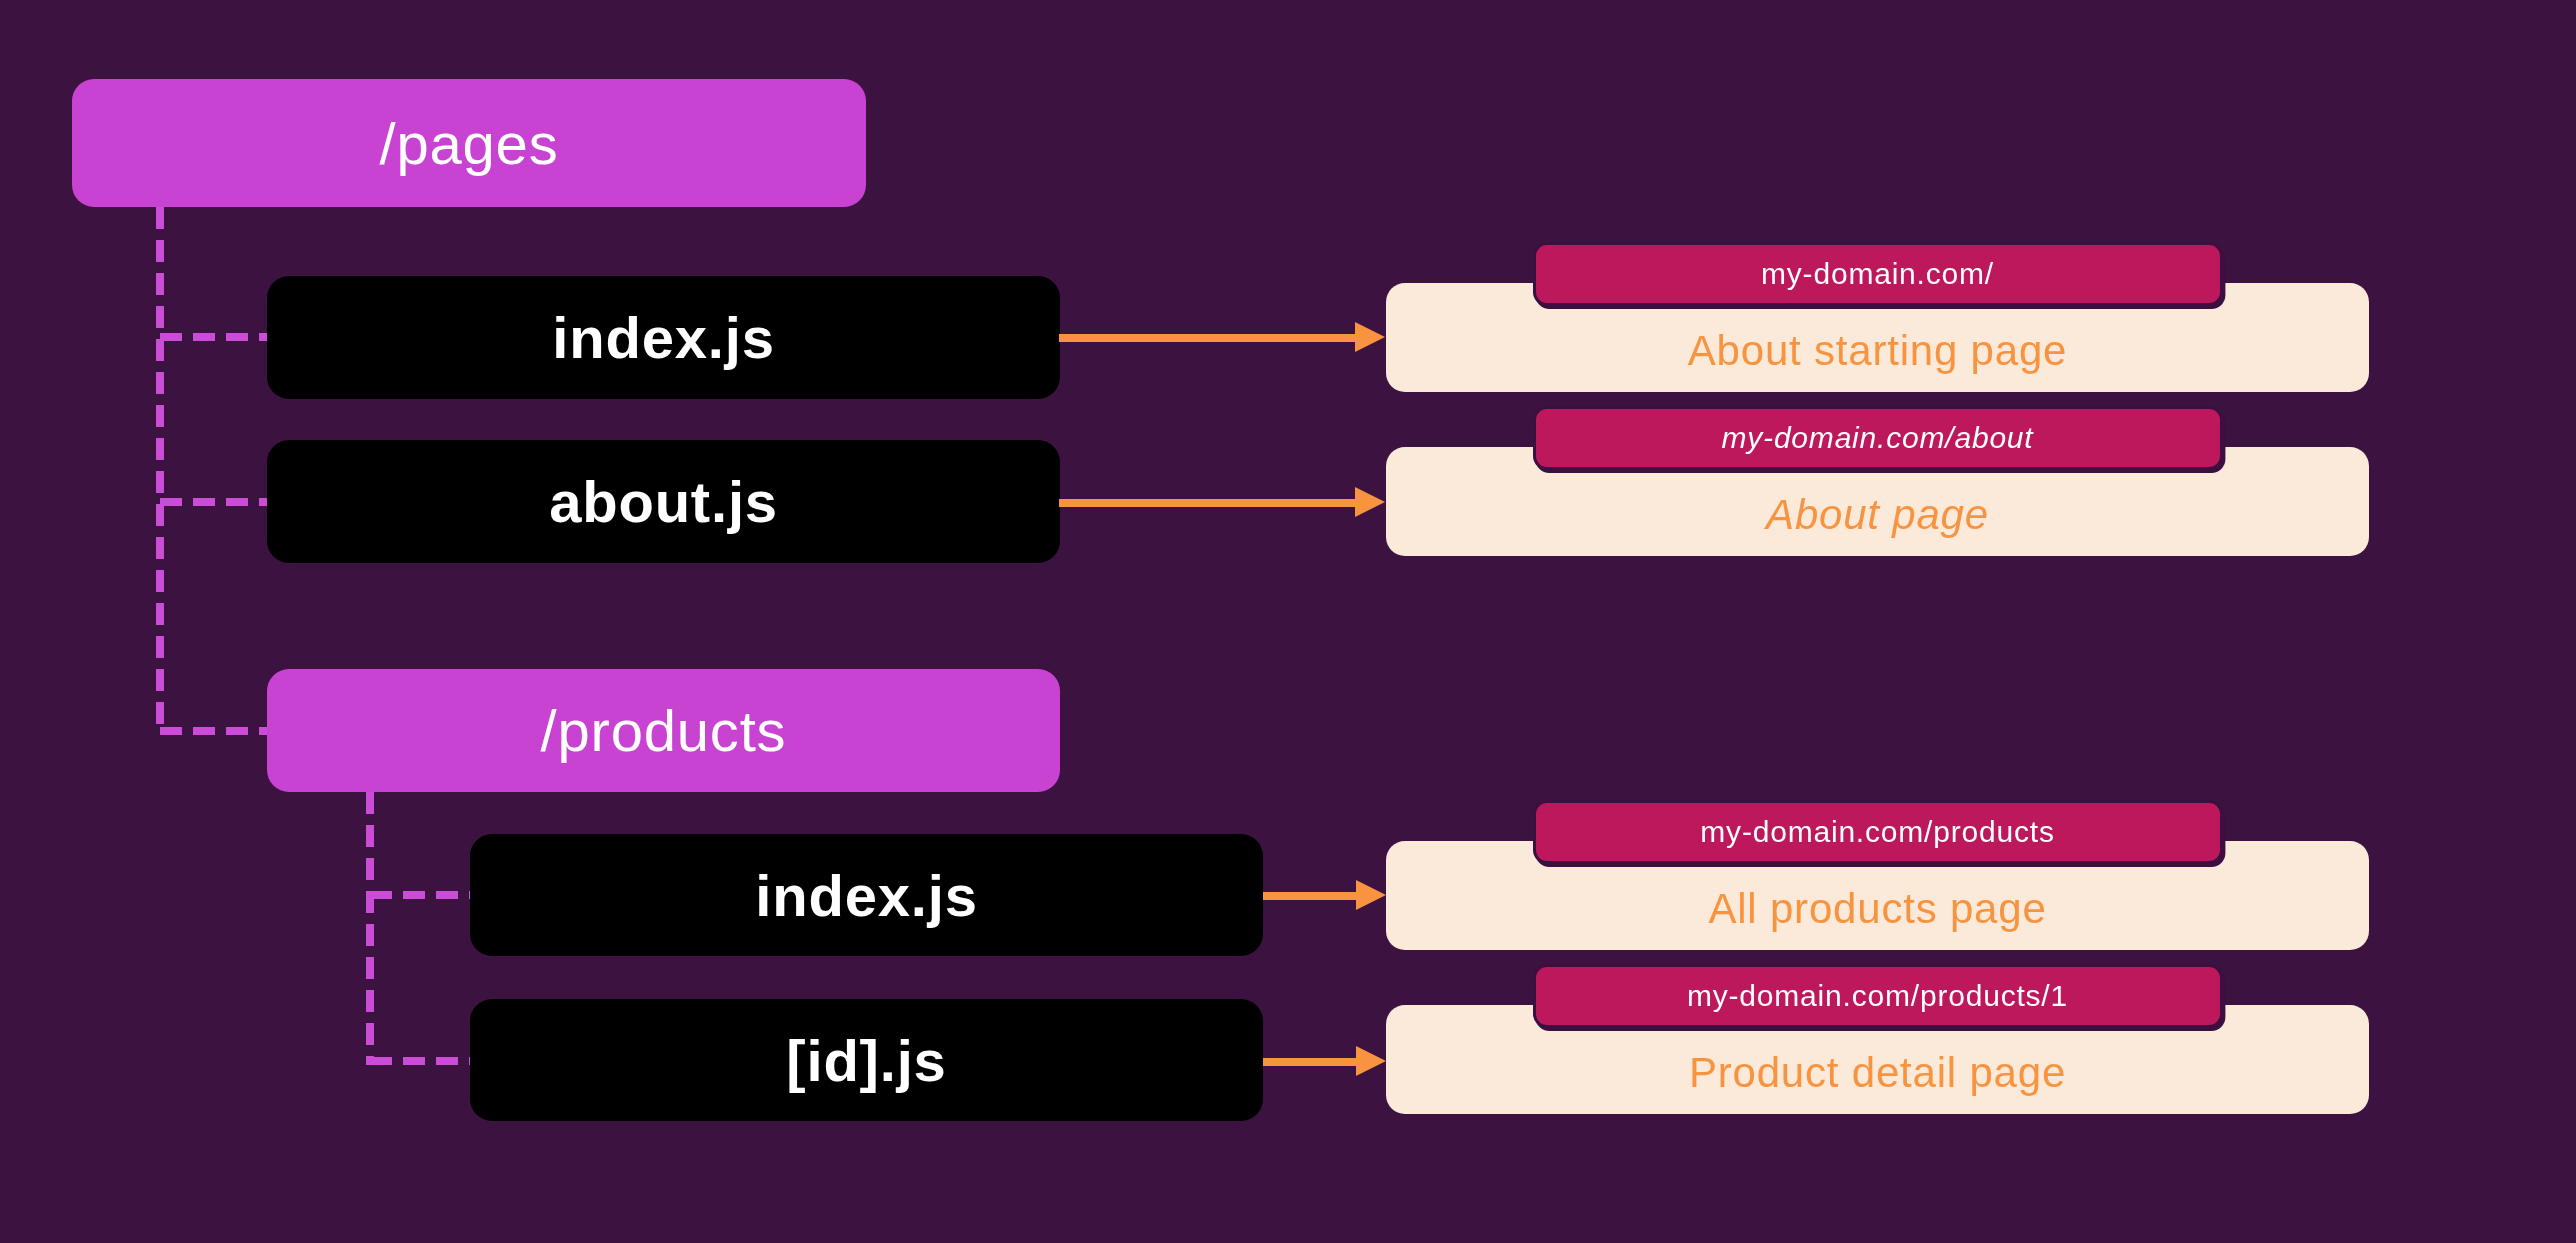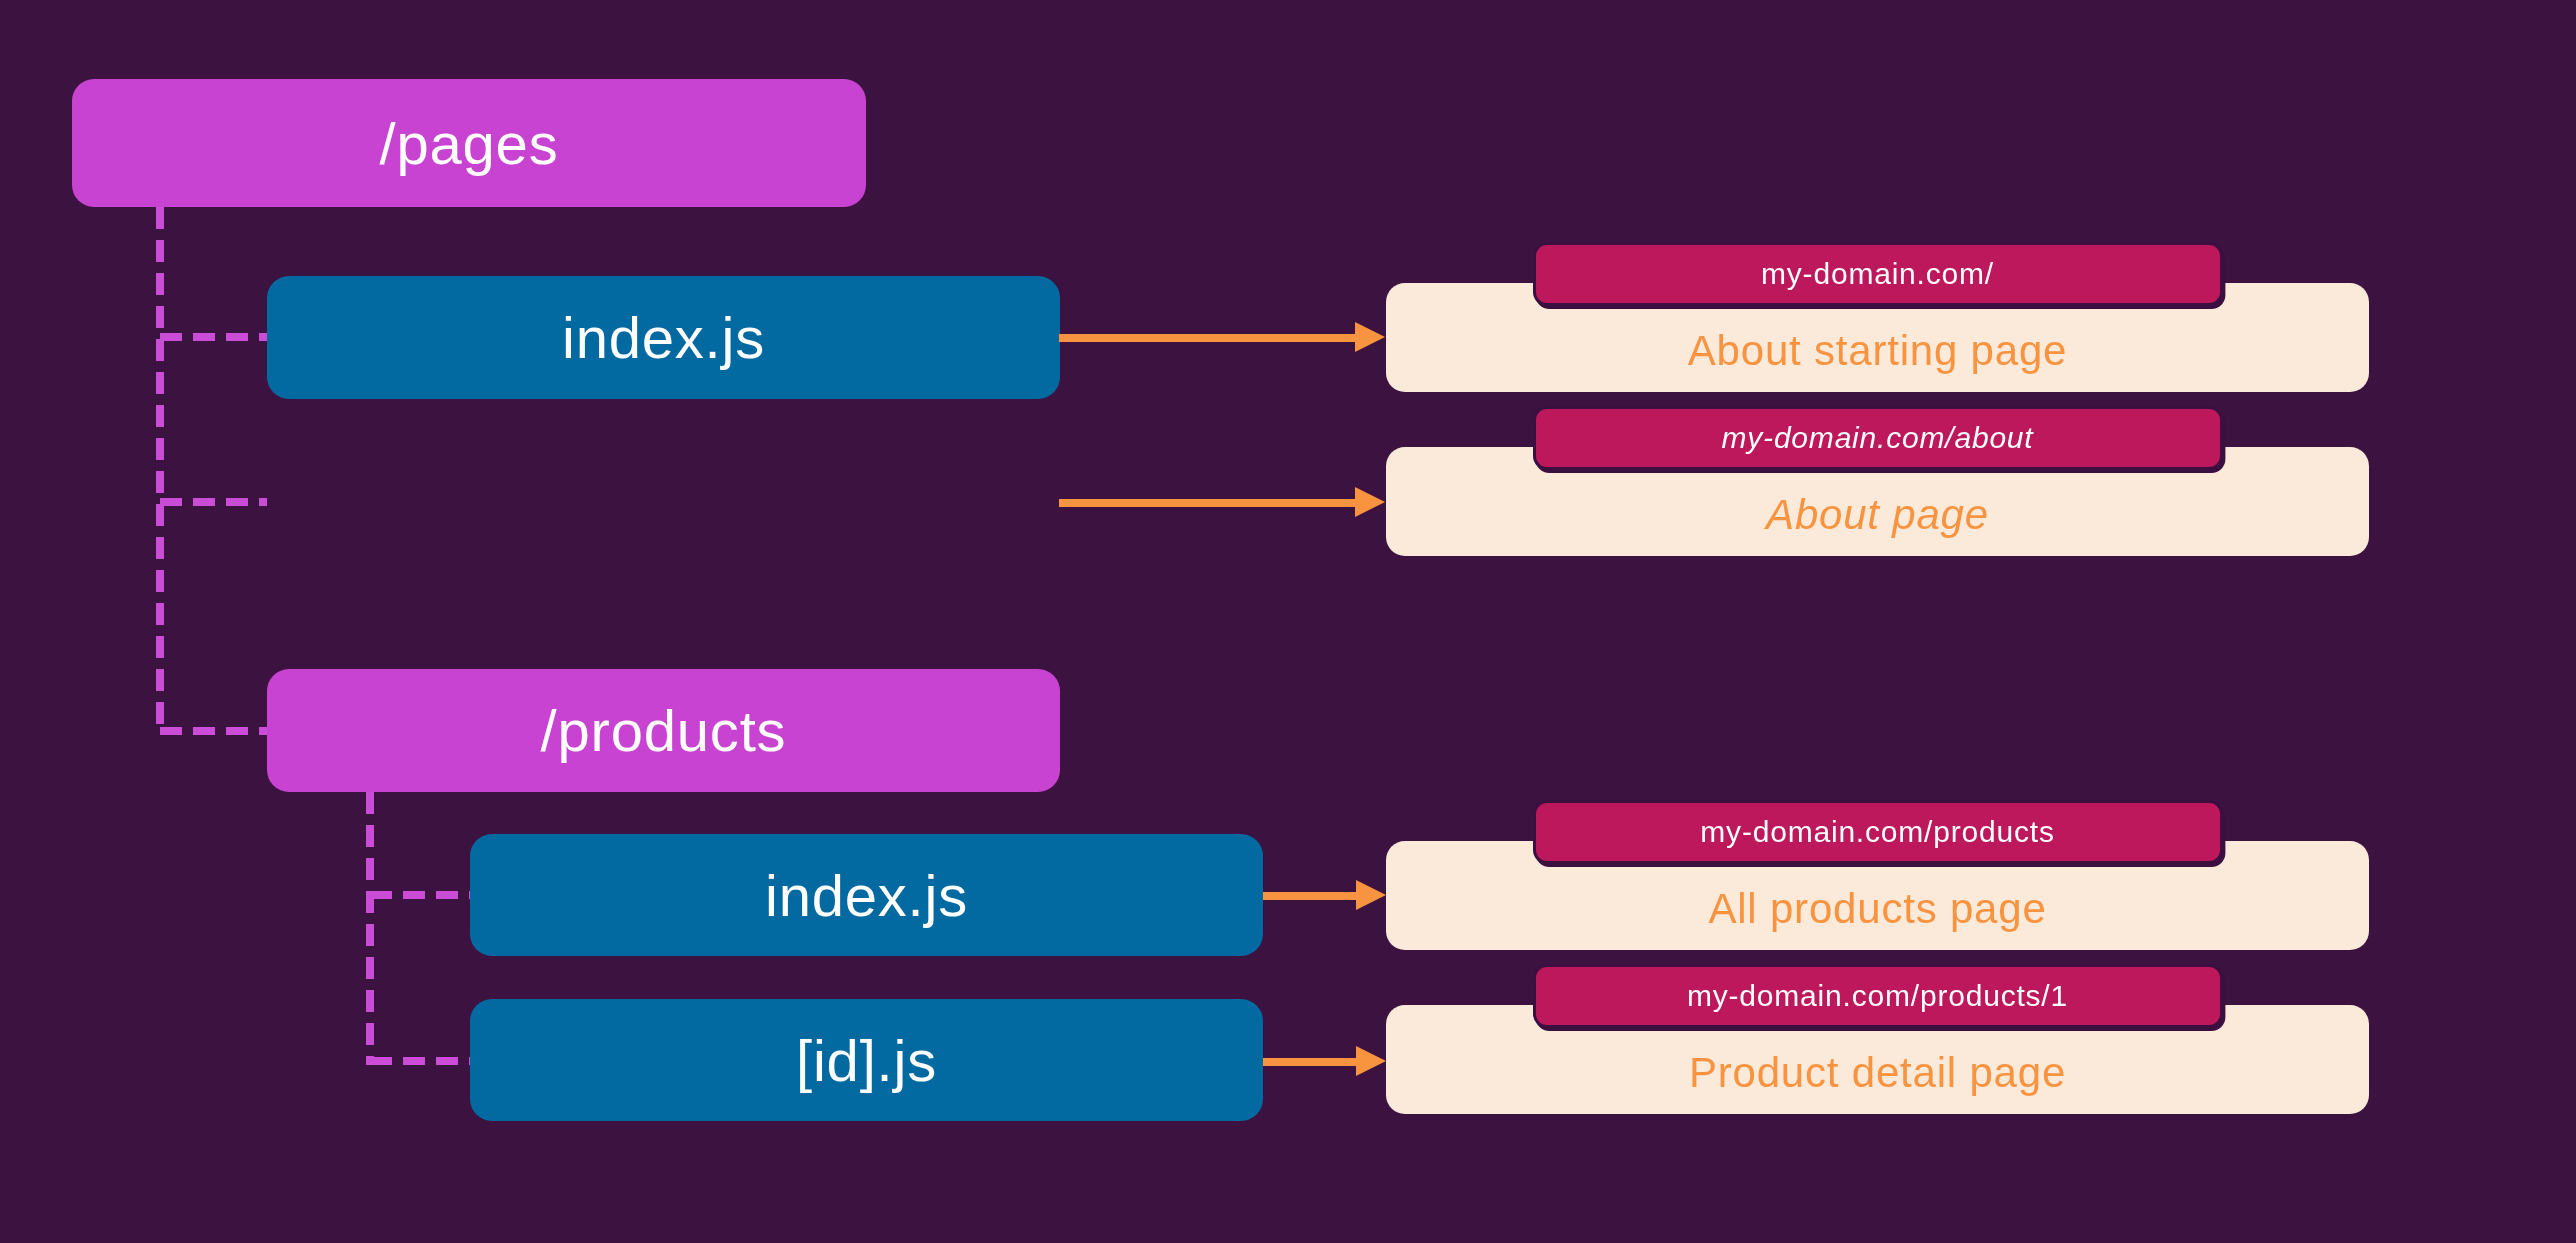--- a/index.html
+++ b/index.html
@@ -21,21 +21,21 @@
     position: absolute;
     display: flex;
     align-items: center;
     justify-content: center;
     color: #ffffff;
     font-size: 58px;
     border-radius: 22px;
     letter-spacing: 0.8px;
   }
   .node.folder { background: #c943d2; }
-  .node.file   { background: #0369a1; }
+  .node.file   { background: #000000; font-weight: bold; }
 
   #node-pages    { left: 72px;  top: 79px;  width: 794px; height: 128px; }
   #node-index1   { left: 267px; top: 276px;  width: 793px; height: 123px; }
   #node-about    { left: 267px; top: 440px;  width: 793px; height: 123px; }
   #node-products { left: 267px; top: 669px;  width: 793px; height: 123px; }
   #node-index2   { left: 470px; top: 834px; width: 793px; height: 122px; }
   #node-id       { left: 470px; top: 999px; width: 793px; height: 122px; }
 
   
   .conn { position: absolute; }
@@ -129,20 +129,23 @@
   <div class="conn v" id="conn-v2"></div>
   <div class="conn h" id="conn-h2a"></div>
   <div class="conn h" id="conn-h2b"></div>
 
   <div class="node folder" id="node-pages">
     <span>/pages</span>
   </div>
   <div class="node file" id="node-index1">
     <span>index.js</span>
   </div>
+  <div class="node file" id="node-about">
+    <span>about.js</span>
+  </div>
   <div class="node folder" id="node-products">
     <span>/products</span>
   </div>
   <div class="node file" id="node-index2">
     <span>index.js</span>
   </div>
   <div class="node file" id="node-id">
     <span>[id].js</span>
   </div>
 

